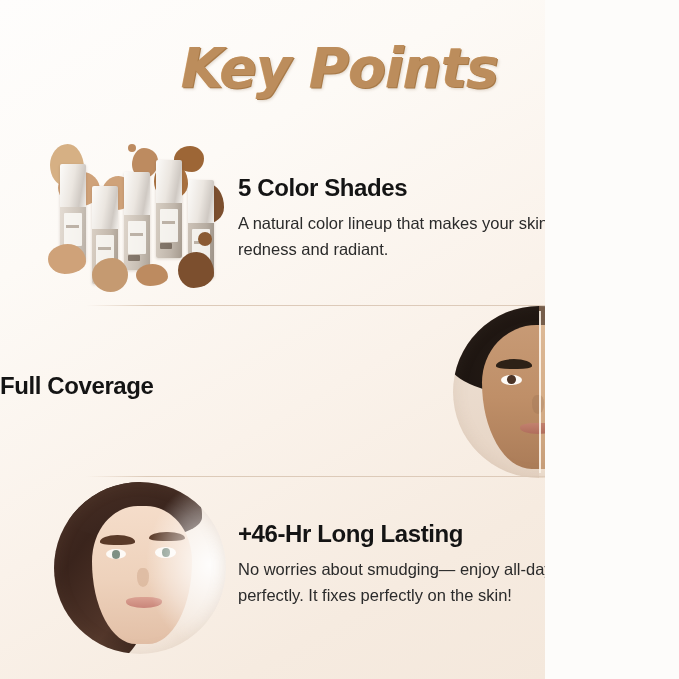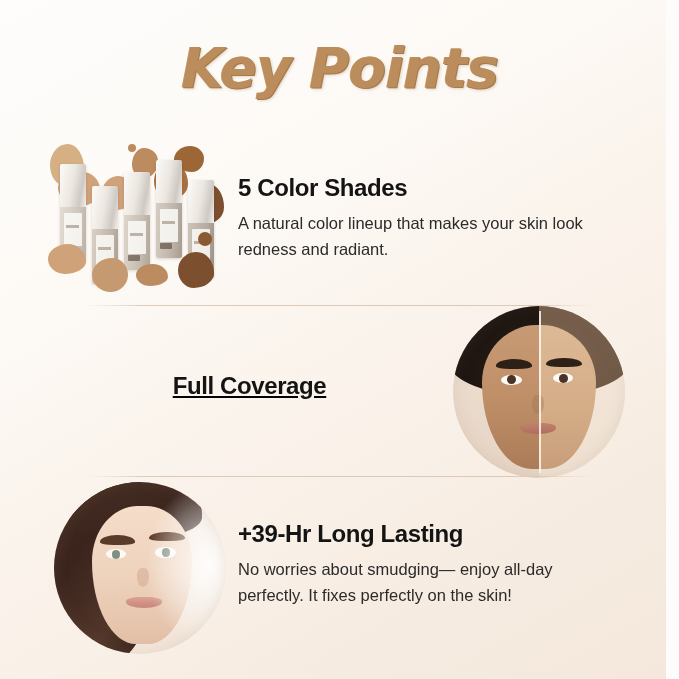--- a/index.html
+++ b/index.html
@@ -9,21 +9,21 @@
   body {
     width: 679px;
     height: 679px;
     overflow: hidden;
     font-family: "Liberation Sans", sans-serif;
     background: #fdfcfa;
   }
 
   #page {
     position: relative;
-    width: 666px;
+    width: 545px;
     height: 679px;
     background:
       linear-gradient(150deg,
         #fefdfc 0%,
         #fdfaf6 28%,
         #faf2ea 58%,
         #f6ebe0 82%,
         #f4e8dc 100%);
     overflow: hidden;
   }
@@ -72,21 +72,21 @@
         rgba(219,200,182,0.95) 12%,
         rgba(219,200,182,0.95) 88%,
         rgba(222,204,188,0) 100%);
   }
   #divider-1 { top: 305px; }
   #divider-2 { top: 476px; }
 
   
   .text-block { flex: 1 1 auto; }
   .text-left  { padding-left: 238px; padding-right: 70px; text-align: left; }
-  .text-right { padding-left: 62px;  padding-right: 242px; text-align: center; text-decoration: underline; }
+  .text-right {  padding-right: 242px; text-align: left; }
 
   .feature-heading {
     margin: 0 0 8px 0;
     font-family: "Liberation Sans", sans-serif;
     font-size: 24px;
     font-weight: 700;
     letter-spacing: -0.4px;
     color: #141414;
     line-height: 1.15;
   }
@@ -400,18 +400,18 @@
           <div class="eye light" style="left:59%; top:38%;"></div>
           <div class="nose" style="left:48%; top:50%; background:rgba(200,158,128,0.40);"></div>
           <div class="lips" style="left:42%; top:67%; background:linear-gradient(180deg,#dba293 0%,#c9857a 100%);"></div>
           <div class="glow"></div>
         </div>
         <div class="vignette"></div>
       </div>
     </div>
 
     <div class="text-block text-left">
-      <h2 class="feature-heading">+39-Hr Long Lasting</h2>
+      <h2 class="feature-heading">+46-Hr Long Lasting</h2>
       <p class="feature-body">No worries about smudging— enjoy all-day perfectly. It fixes perfectly on the skin!</p>
     </div>
   </div>
 
 </div>
 
 </body></html>

